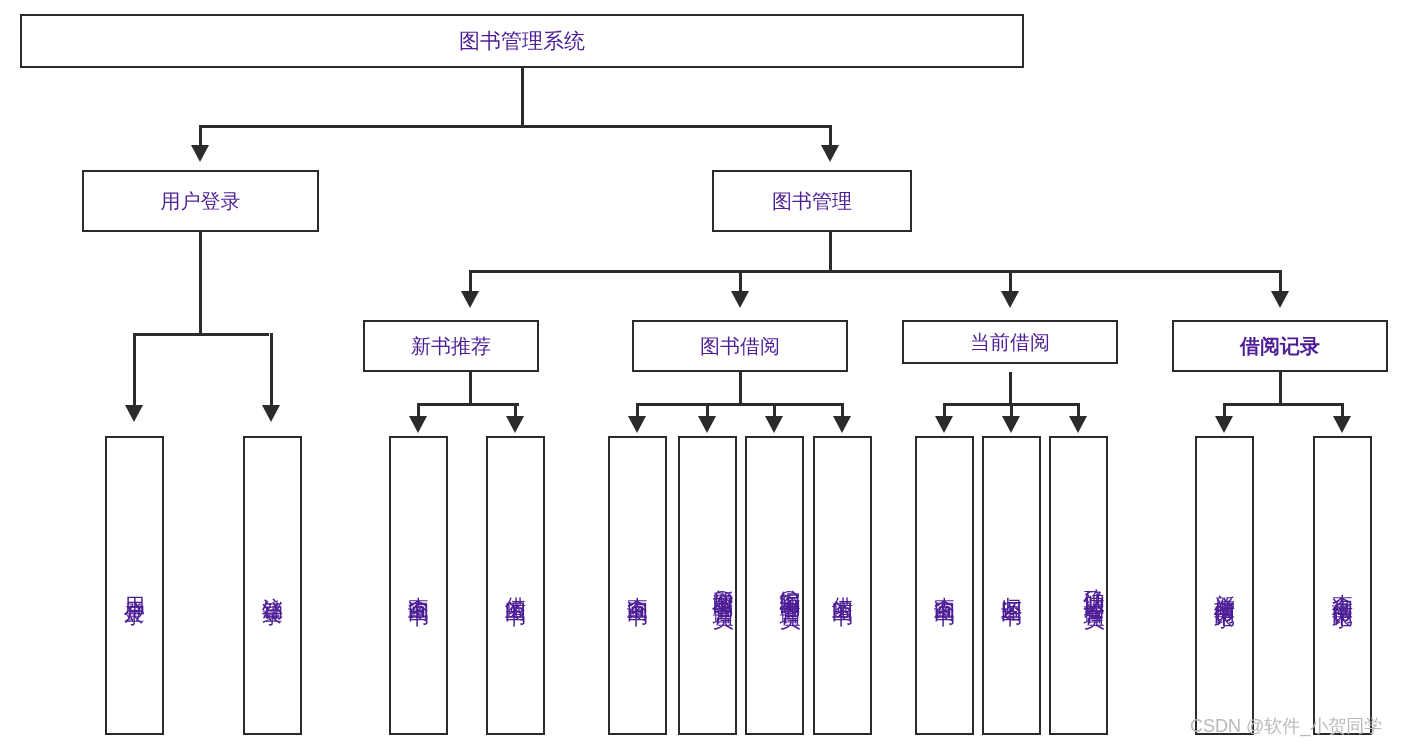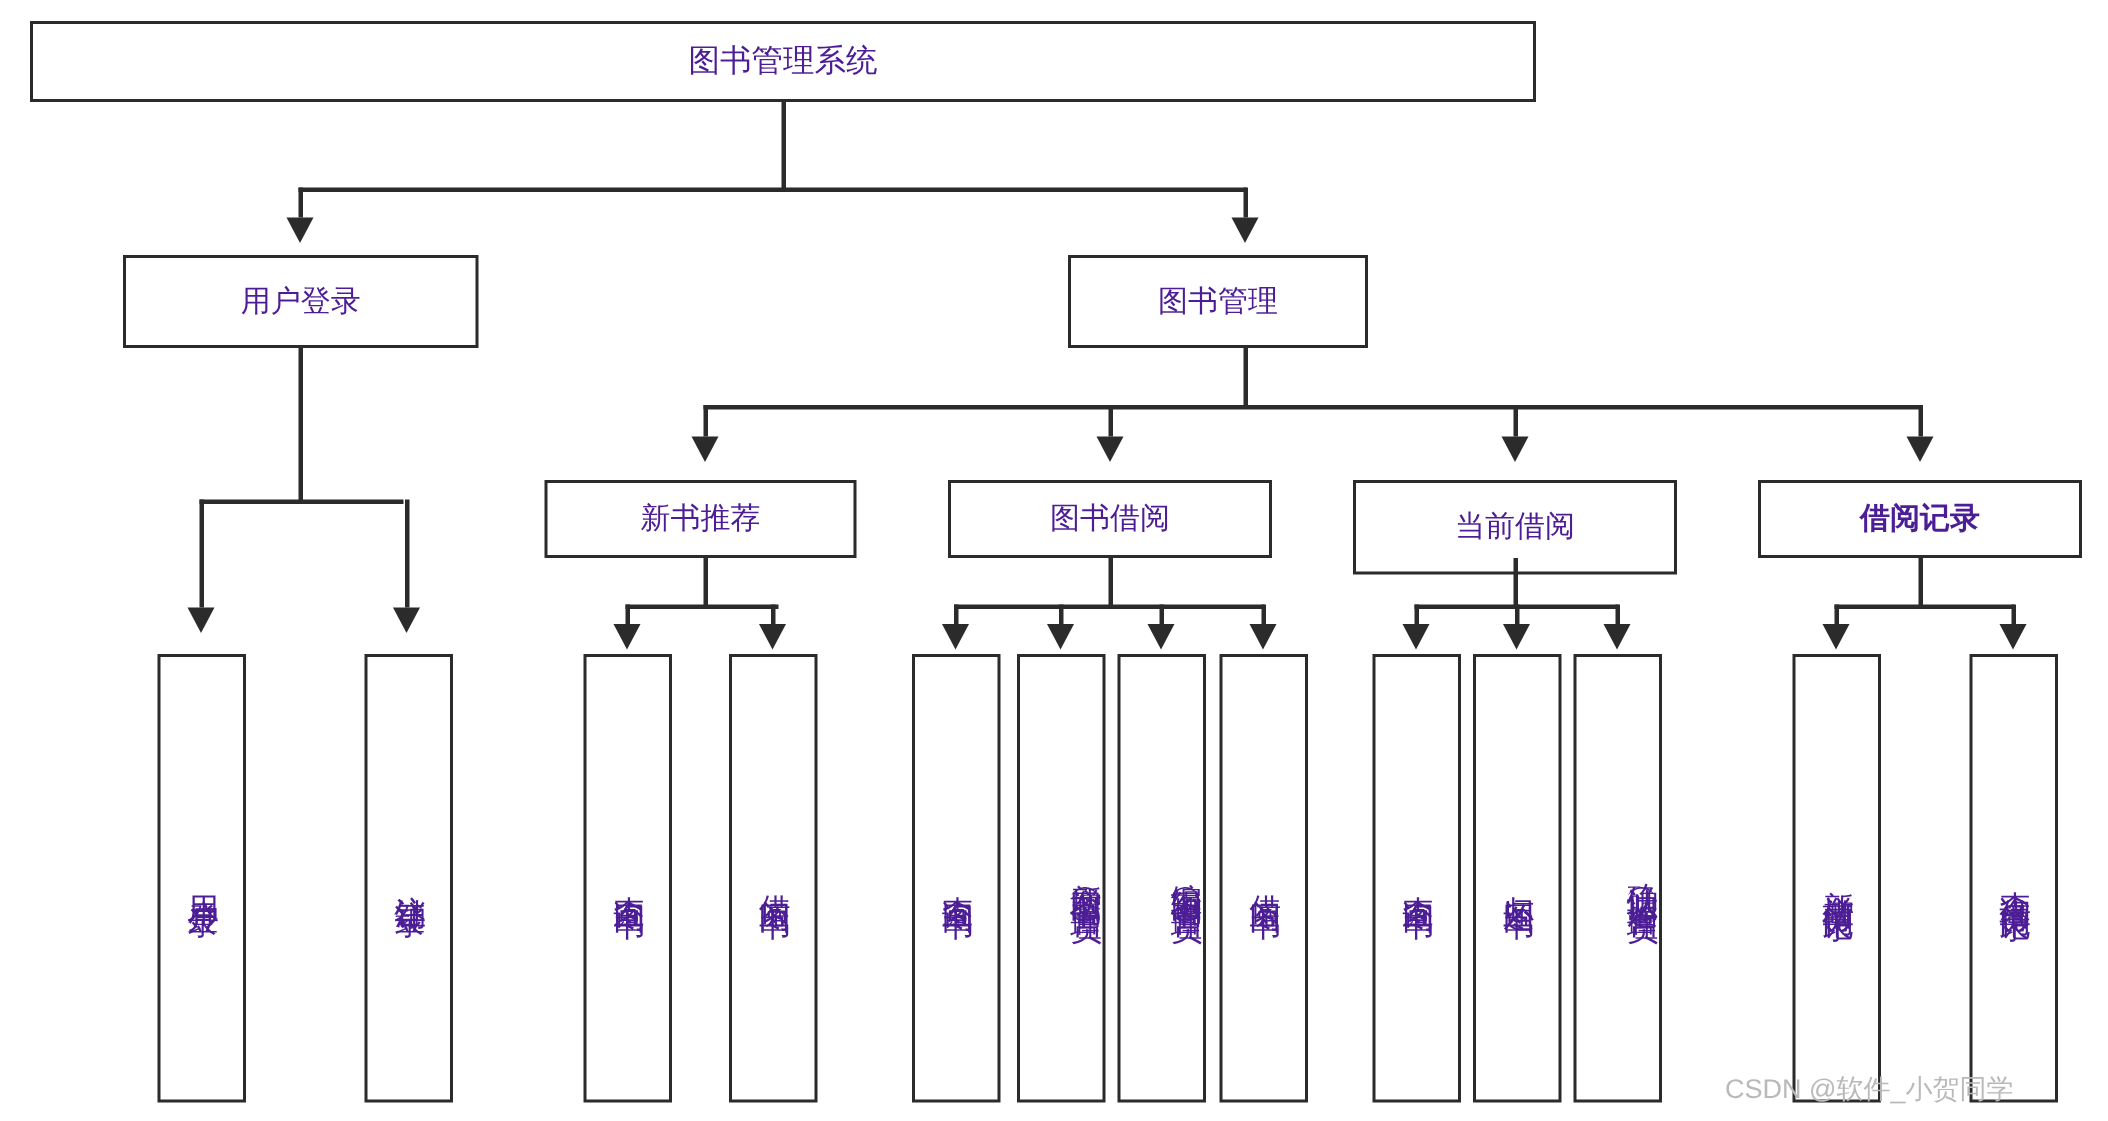--- a/index.html
+++ b/index.html
@@ -128,27 +128,27 @@
   <div class="hline" style="left:469px; top:270px; width:812px;"></div>
   <div class="vline" style="left:469px; top:270px; height:21px;"></div>
   <div class="arrow" style="left:461px; top:291px;"></div>
   <div class="vline" style="left:739px; top:270px; height:21px;"></div>
   <div class="arrow" style="left:731px; top:291px;"></div>
   <div class="vline" style="left:1009px; top:270px; height:21px;"></div>
   <div class="arrow" style="left:1001px; top:291px;"></div>
   <div class="vline" style="left:1279px; top:270px; height:21px;"></div>
   <div class="arrow" style="left:1271px; top:291px;"></div>
 
-  <div class="node lvl3" style="left:363px; top:320px; width:208px; height:52px;">
+  <div class="node lvl3" style="left:363px; top:320px; width:176px; height:52px;">
     <span>新书推荐</span>
   </div>
   <div class="node lvl3" style="left:632px; top:320px; width:216px; height:52px;">
     <span>图书借阅</span>
   </div>
-  <div class="node lvl3" style="left:902px; top:320px; width:216px; height:63px;">
+  <div class="node lvl3" style="left:902px; top:320px; width:216px; height:44px;">
     <span>当前借阅</span>
   </div>
   <div class="node lvl3" style="left:1172px; top:320px; width:216px; height:52px;font-weight:bold;">
     <span>借阅记录</span>
   </div>
 
   <div class="vline" style="left:469px; top:372px; height:33px;"></div>
   <div class="hline" style="left:417px; top:403px; width:102px;"></div>
   <div class="vline" style="left:417px; top:403px; height:13px;"></div>
   <div class="arrow" style="left:409px; top:416px;"></div>
@@ -215,15 +215,15 @@
   <div class="node leaf top-v" style="left:1049px; top:436px; width:59px; height:299px;">
     <span class="vtext">确认归还（管理员）</span>
   </div>
   <div class="node leaf center-v" style="left:1195px; top:436px; width:59px; height:299px;">
     <span class="vtext">新增借阅记录</span>
   </div>
   <div class="node leaf center-v" style="left:1313px; top:436px; width:59px; height:299px;">
     <span class="vtext">查询借阅记录</span>
   </div>
 
-  <div id="watermark" style="left:1150px; top:714px;">CSDN @软件_小贺同学</div>
+  <div id="watermark" style="left:1190px; top:714px;">CSDN @软件_小贺同学</div>
 
 </div>
 
 </body></html>

